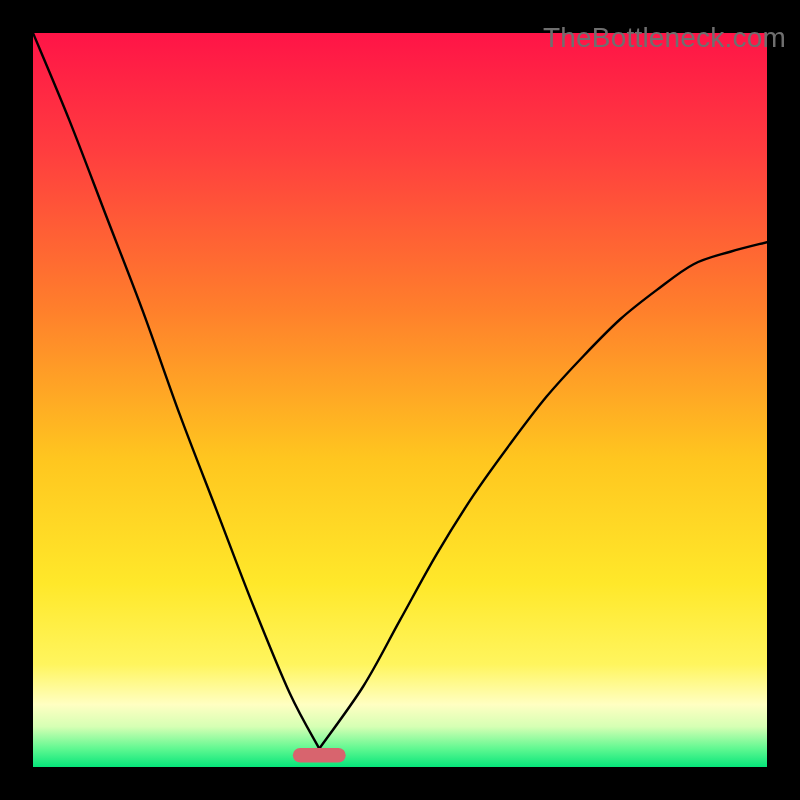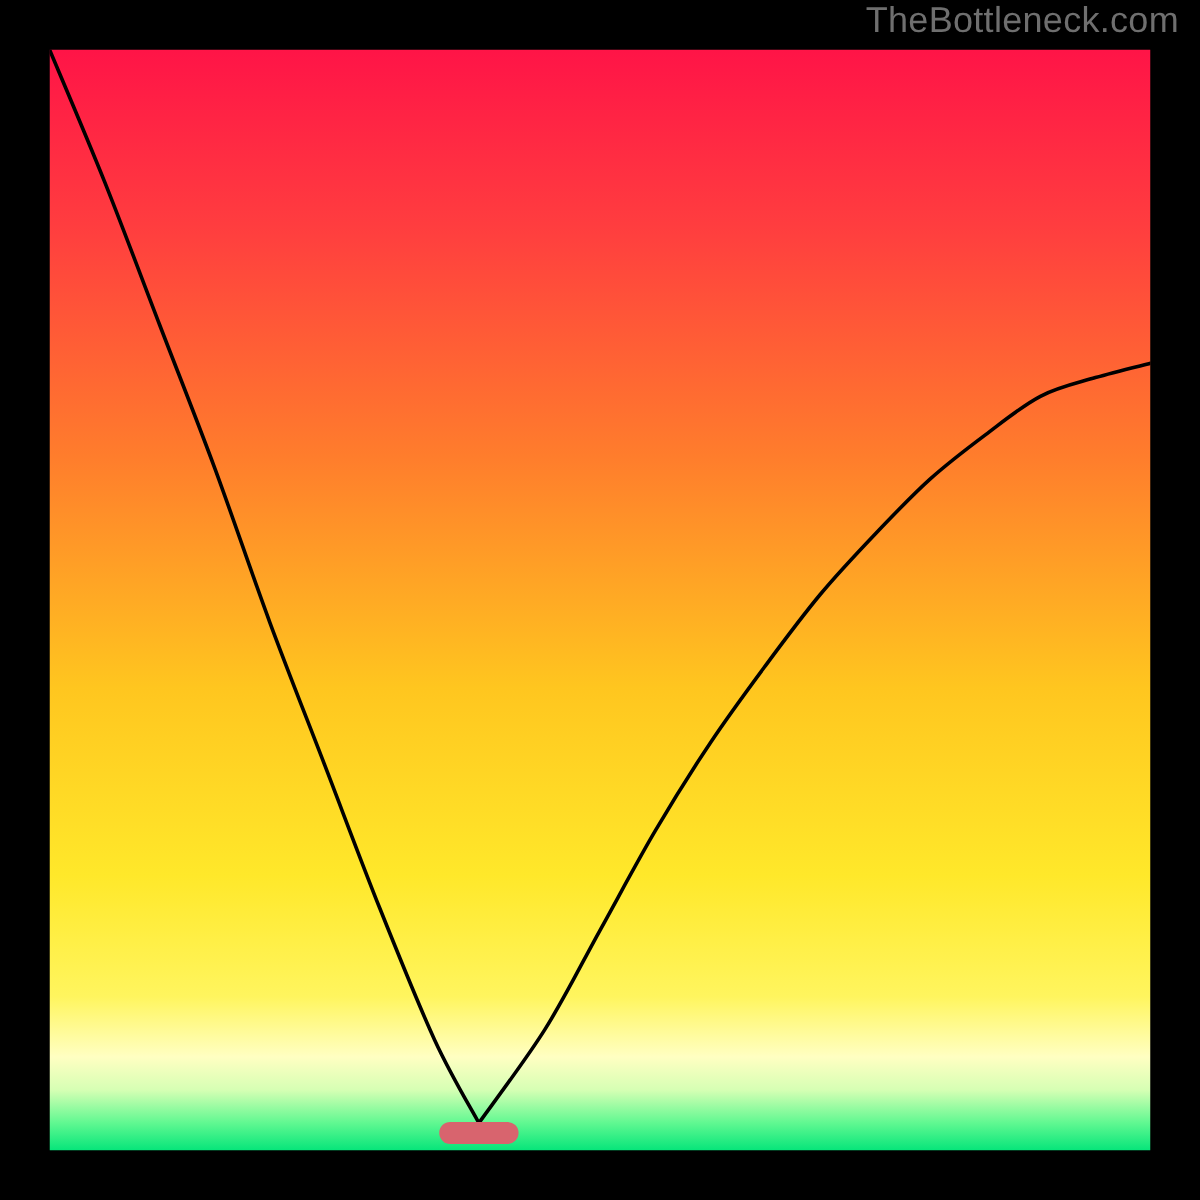--- a/index.html
+++ b/index.html
@@ -12,24 +12,24 @@
     font-family: Arial, Helvetica, sans-serif;
   }
   .frame {
     position: relative;
     width: 800px;
     height: 800px;
     background: #000;
   }
   .watermark {
     position: absolute;
-    top: 0;
+    top: 22px;
     right: 14px;
     color: #6f6f6f;
-    font-size: 24px;
+    font-size: 28px;
     letter-spacing: 0.2px;
     user-select: none;
     z-index: 3;
   }
   svg.plot {
     position: absolute;
     left: 33px;
     top: 33px;
     width: 734px;
     height: 734px;

